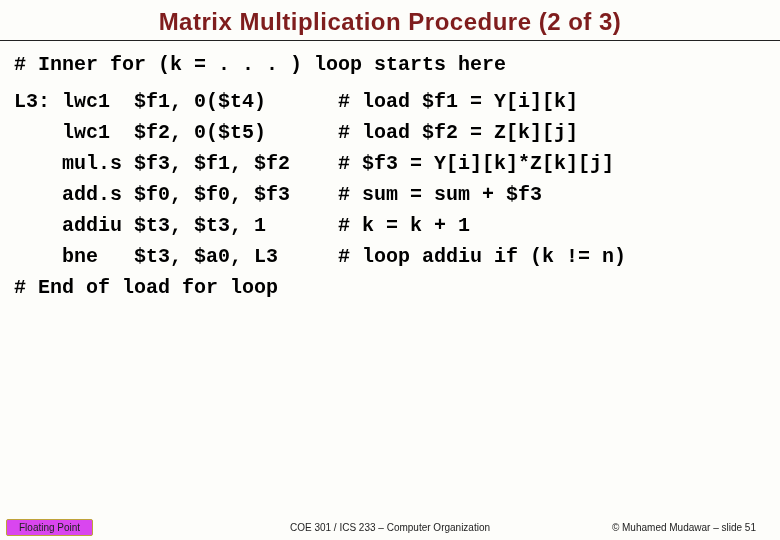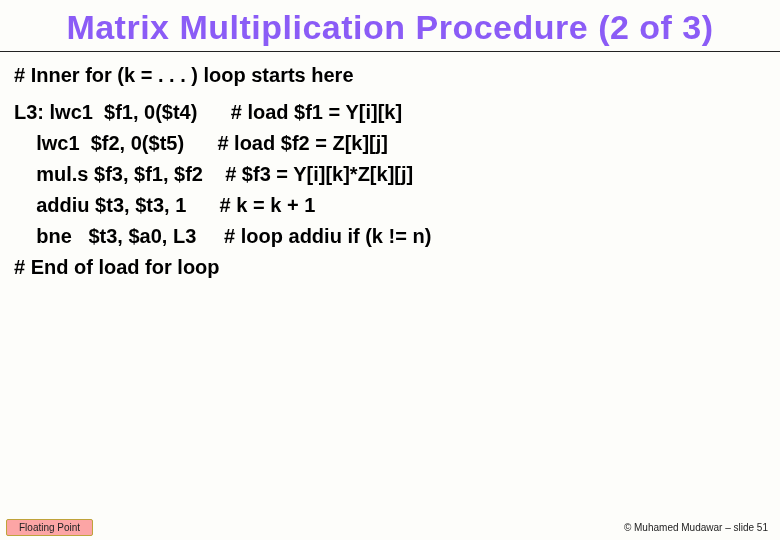--- a/index.html
+++ b/index.html
@@ -7,33 +7,33 @@
     padding: 0;
     width: 780px;
     height: 540px;
     background: #fdfdfa;
     font-family: Georgia, "Times New Roman", serif;
     position: relative;
     overflow: hidden;
   }
   .title {
     font-family: "Comic Sans MS", "Chalkboard SE", cursive, sans-serif;
-    font-size: 34px;
-    color: #8b5cf6;
+    font-size: 24px;
+    color: #7f1d1d;
     text-align: center;
     padding: 8px 6px 4px 6px;
     border-bottom: 1px solid #222;
     letter-spacing: 0.5px;
     font-weight: bold;
   }
   .content {
     padding: 8px 14px 0 14px;
   }
   .line {
-    font-family: Liberation Sans, sans-serif;
+    font-family: Liberation Mono, monospace;
     font-size: 20px;
     font-weight: bold;
     color: #000;
     line-height: 1.55;
     white-space: pre;
   }
   .line.hdr {
     margin-bottom: 6px;
   }
   .footer {
@@ -44,45 +44,47 @@
     height: 26px;
     display: flex;
     align-items: center;
     justify-content: space-between;
     font-family: Arial, sans-serif;
     font-size: 10px;
     color: #222;
   }
   .footer .left {
     border: 1px solid #bfa33a;
-    background: #fca5a5;
+    background: #d946ef;
     padding: 2px 12px;
     margin-left: 6px;
     border-radius: 2px;
   }
   .footer .center {
     position: absolute;
     left: 50%;
     transform: translateX(-50%);
   }
   .footer .right {
-    margin-right: 12px;
+    margin-right: 24px;
   }
 </style>
 </head>
 <body>
 
 <div class="title">Matrix Multiplication Procedure (2 of 3)</div>
 
 <div class="content">
   <div class="line hdr"># Inner for (k = . . . ) loop starts here</div>
   <div class="line">L3: lwc1  $f1, 0($t4)      # load $f1 = Y[i][k]</div>
   <div class="line">    lwc1  $f2, 0($t5)      # load $f2 = Z[k][j]</div>
   <div class="line">    mul.s $f3, $f1, $f2    # $f3 = Y[i][k]*Z[k][j]</div>
+  <div class="line">    add.s $f0, $f0, $f3    # sum = sum + $f3</div>
   <div class="line">    addiu $t3, $t3, 1      # k = k + 1</div>
   <div class="line">    bne   $t3, $a0, L3     # loop addiu if (k != n)</div>
   <div class="line"># End of load for loop</div>
 </div>
 
 <div class="footer">
   <div class="left">Floating Point</div>
+  <div class="center">COE 301 / ICS 233 – Computer Organization</div>
   <div class="right">© Muhamed Mudawar – slide 51</div>
 </div>
 
 </body></html>

